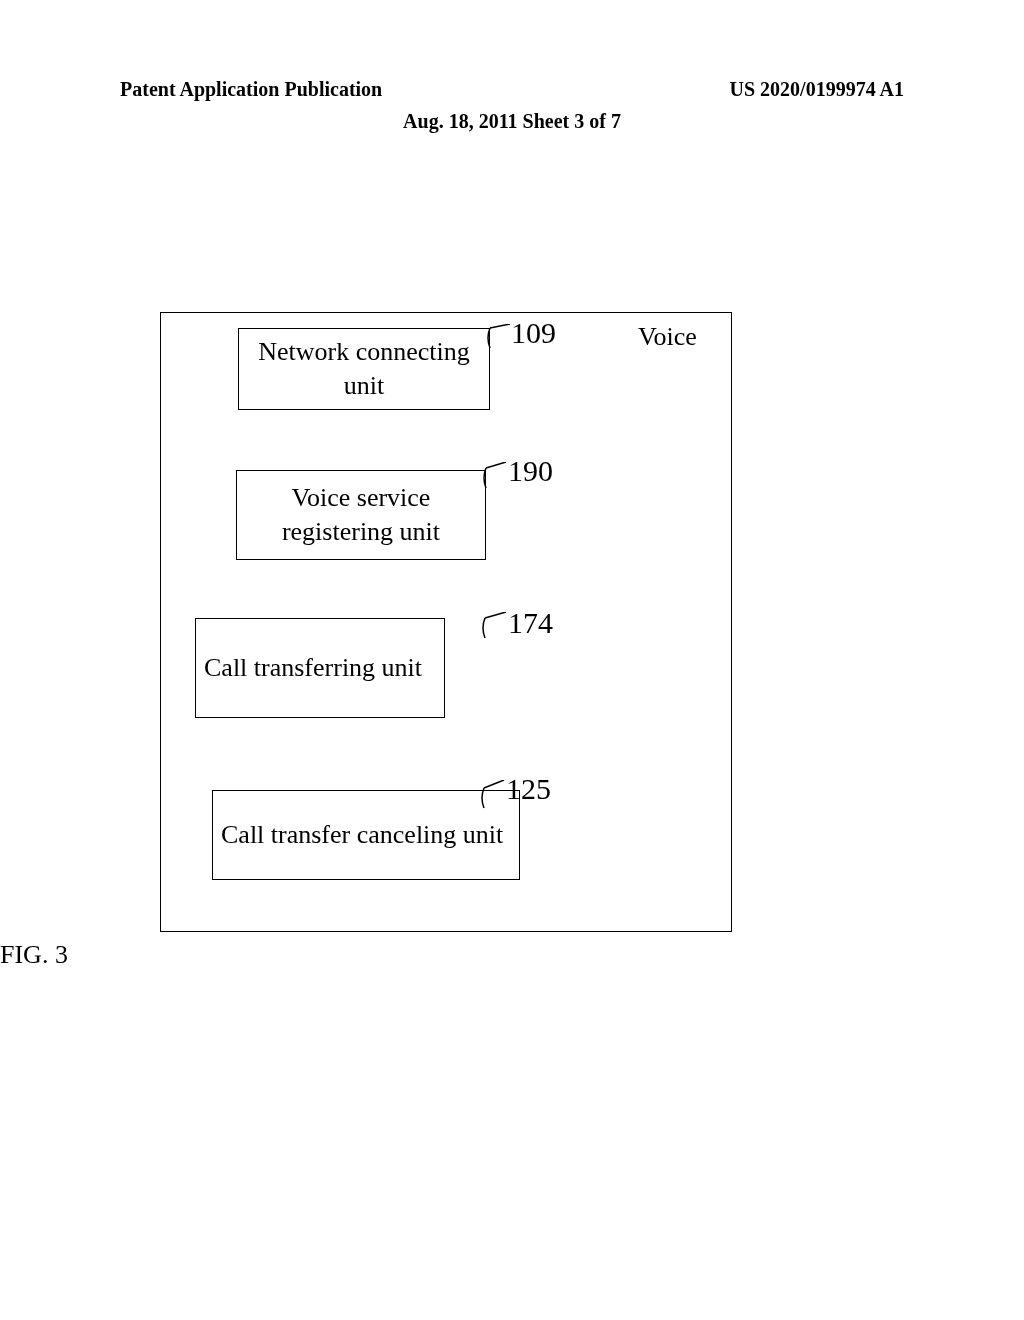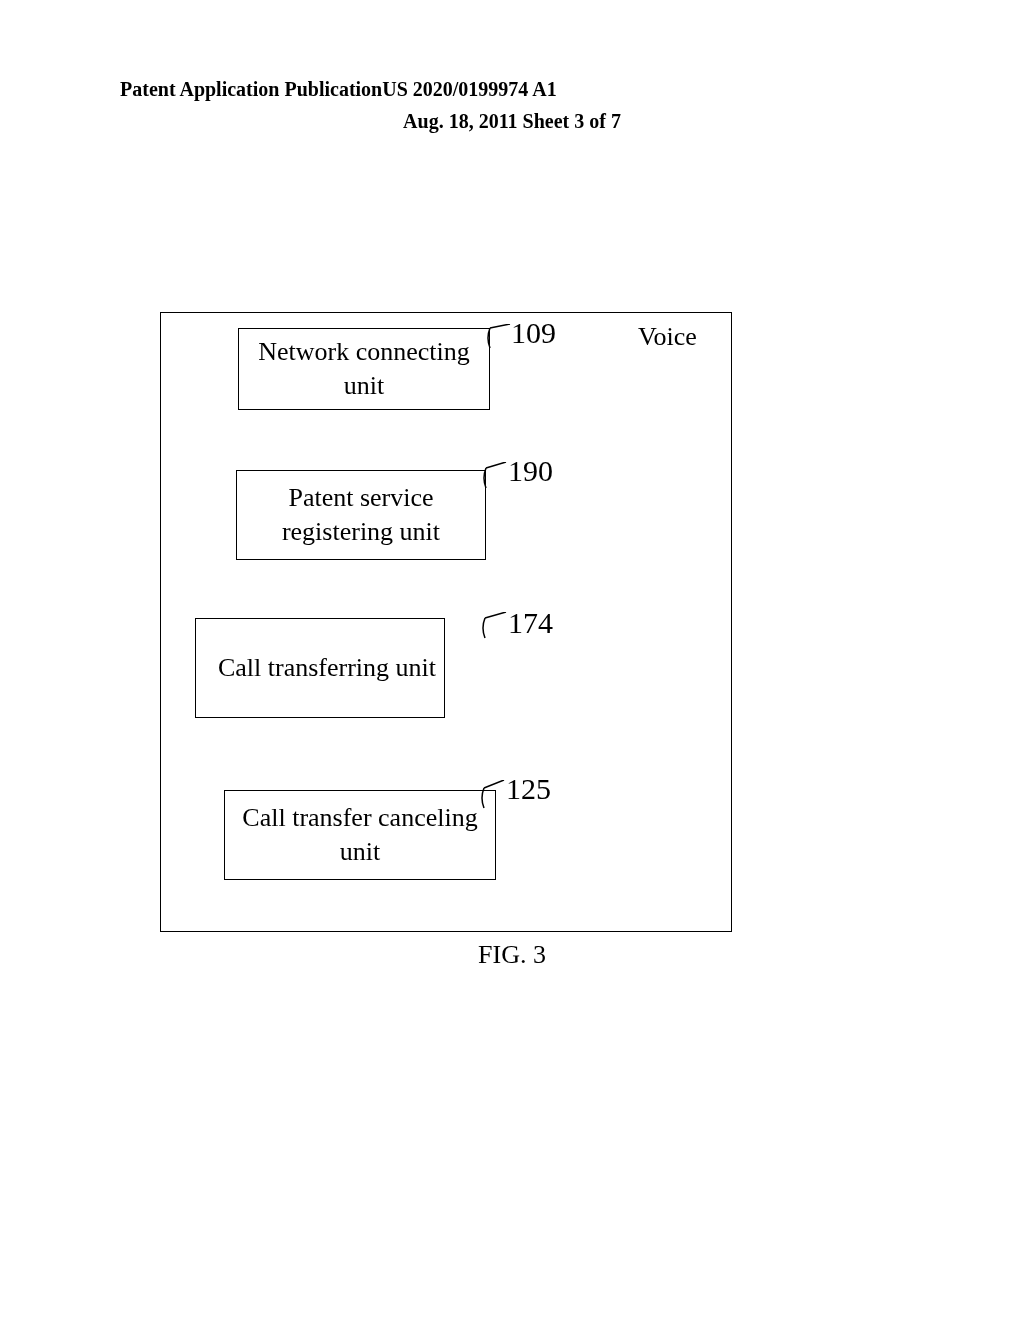--- a/index.html
+++ b/index.html
@@ -13,20 +13,21 @@
       background: #ffffff;
       font-family: "Times New Roman", Times, serif;
       position: relative;
     }
     .header {
       position: absolute;
       top: 78px;
       left: 0;
       right: 0;
       display: flex;
+      justify-content: space-between;
       font-size: 20px;
       font-weight: bold;
       padding: 0 120px;
     }
     .header-left {
       white-space: nowrap;
     }
     .header-center {
       position: absolute;
       left: 50%;
@@ -49,21 +50,21 @@
       position: absolute;
       top: 322px;
       left: 638px;
       font-size: 26px;
     }
     .unit-box {
       position: absolute;
       border: 1.5px solid #000;
       display: flex;
       align-items: center;
-      justify-content: flex-end;
+      justify-content: flex-start;
       text-align: center;
       font-size: 26px;
       line-height: 1.3;
       padding: 0 8px;
     }
     .unit-109 {
       top: 328px;
       left: 238px;
       width: 252px;
       height: 82px;
@@ -75,41 +76,40 @@
       height: 90px;
     }
     .unit-105 {
       top: 618px;
       left: 195px;
       width: 250px;
       height: 100px;
     }
     .unit-106 {
       top: 790px;
-      left: 224px;
-      width: 272px;
+      left: 212px;
+      width: 308px;
       height: 90px;
     }
     .ref-label {
       position: absolute;
       font-size: 30px;
     }
     .ref-109 { top: 316px; left: 511px; }
     .ref-110 { top: 454px; left: 508px; }
     .ref-105 { top: 606px; left: 508px; }
     .ref-106 { top: 772px; left: 506px; }
     .leader {
       position: absolute;
     }
     .figure-caption {
       position: absolute;
       top: 940px;
       left: 0;
       right: 0;
-      text-align: center;
       font-size: 26px;
     }
   </style>
 </head>
 <body>
 
 <div class="header">
   <span class="header-left">Patent Application Publication</span>
   <span class="header-center">Aug. 18, 2011  Sheet 3 of 7</span>
   <span class="header-right">US 2020/0199974 A1</span>
@@ -121,21 +121,21 @@
 <div class="unit-box unit-109">
   <span>Network connecting unit</span>
 </div>
 <div class="ref-label ref-109">109</div>
 <svg class="leader" style="top:324px; left:482px; width:30px; height:30px;">
   <path d="M 8 4 Q 4 14 8 24" stroke="#000" stroke-width="1.5" fill="none"></path>
   <line x1="8" y1="4" x2="28" y2="0" stroke="#000" stroke-width="1.5"></line>
 </svg>
 
 <div class="unit-box unit-110">
-  <span>Patent service registering unit</span>
+  <span>Voice service registering unit</span>
 </div>
 <div class="ref-label ref-110">190</div>
 <svg class="leader" style="top:462px; left:480px; width:30px; height:30px;">
   <path d="M 6 6 Q 2 16 6 26" stroke="#000" stroke-width="1.5" fill="none"></path>
   <line x1="6" y1="6" x2="26" y2="0" stroke="#000" stroke-width="1.5"></line>
 </svg>
 
 <div class="unit-box unit-105">
   <span>Call transferring unit</span>
 </div>

